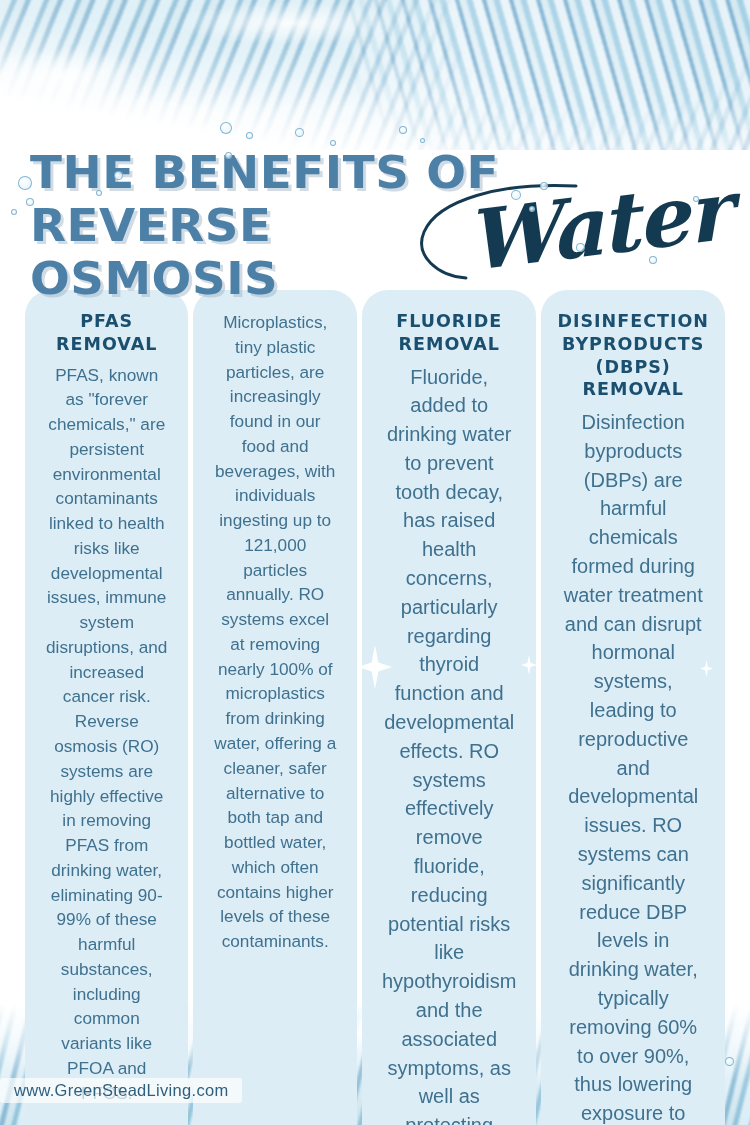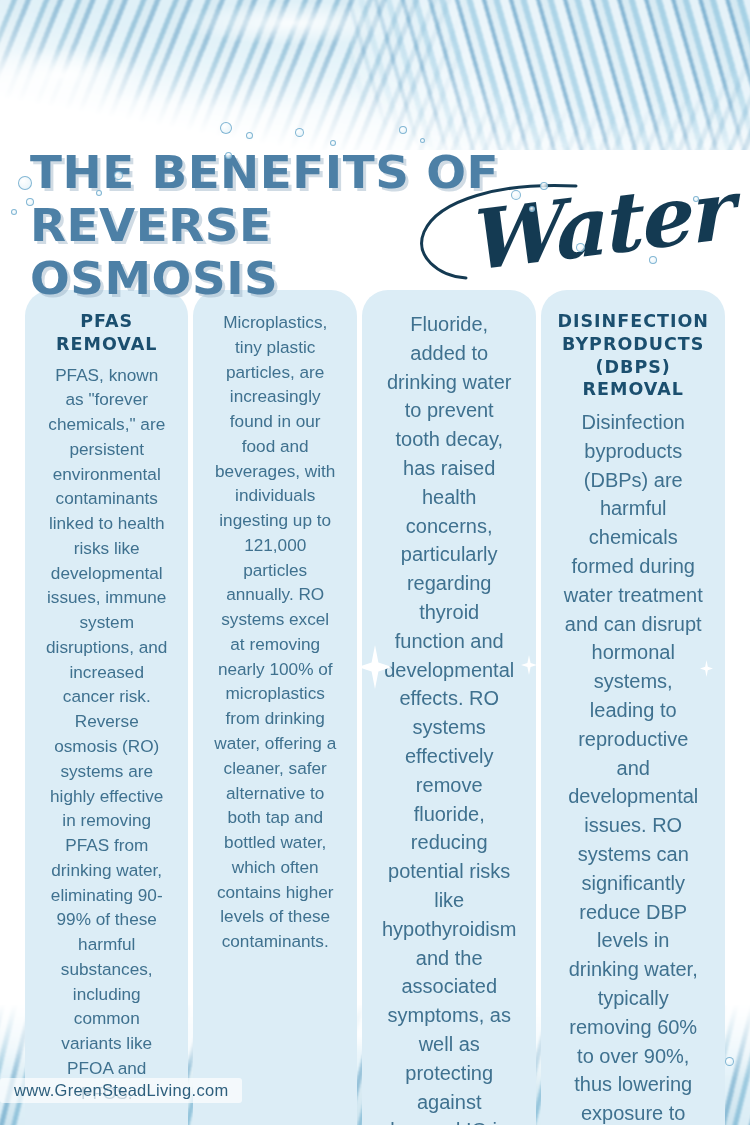--- a/index.html
+++ b/index.html
@@ -229,20 +229,21 @@
     <div class="card card-r1">
       <div class="card-title">PFAS  REMOVAL</div>
       <div class="card-body">PFAS, known as "forever chemicals," are persistent environmental contaminants linked to health risks like developmental issues, immune system disruptions, and increased cancer risk. Reverse osmosis (RO) systems are highly effective in removing PFAS from drinking water, eliminating 90-99% of these harmful substances, including common variants like PFOA and PFOS.</div>
     </div>
 
     <div class="card card-r1">
       <div class="card-body">Microplastics, tiny plastic particles, are increasingly found in our food and beverages, with individuals ingesting up to 121,000 particles annually. RO systems excel at removing nearly 100% of microplastics from drinking water, offering a cleaner, safer alternative to both tap and bottled water, which often contains higher levels of these contaminants.</div>
     </div>
 
     <div class="card card-r2">
+      <div class="card-title">FLUORIDE  REMOVAL</div>
       <div class="card-body">Fluoride, added to drinking water to prevent tooth decay, has raised health concerns, particularly regarding thyroid function and developmental effects. RO systems effectively remove fluoride, reducing potential risks like hypothyroidism and the associated symptoms, as well as protecting against lowered IQ in children linked to higher fluoride exposure.</div>
     </div>
 
     <div class="card card-r2">
       <div class="card-title">DISINFECTION  BYPRODUCTS (DBPS)  REMOVAL</div>
       <div class="card-body">Disinfection byproducts (DBPs) are harmful chemicals formed during water treatment and can disrupt hormonal systems, leading to reproductive and developmental issues. RO systems can significantly reduce DBP levels in drinking water, typically removing 60% to over 90%, thus lowering exposure to these potentially dangerous compounds.</div>
     </div>
 
   </div>
 

